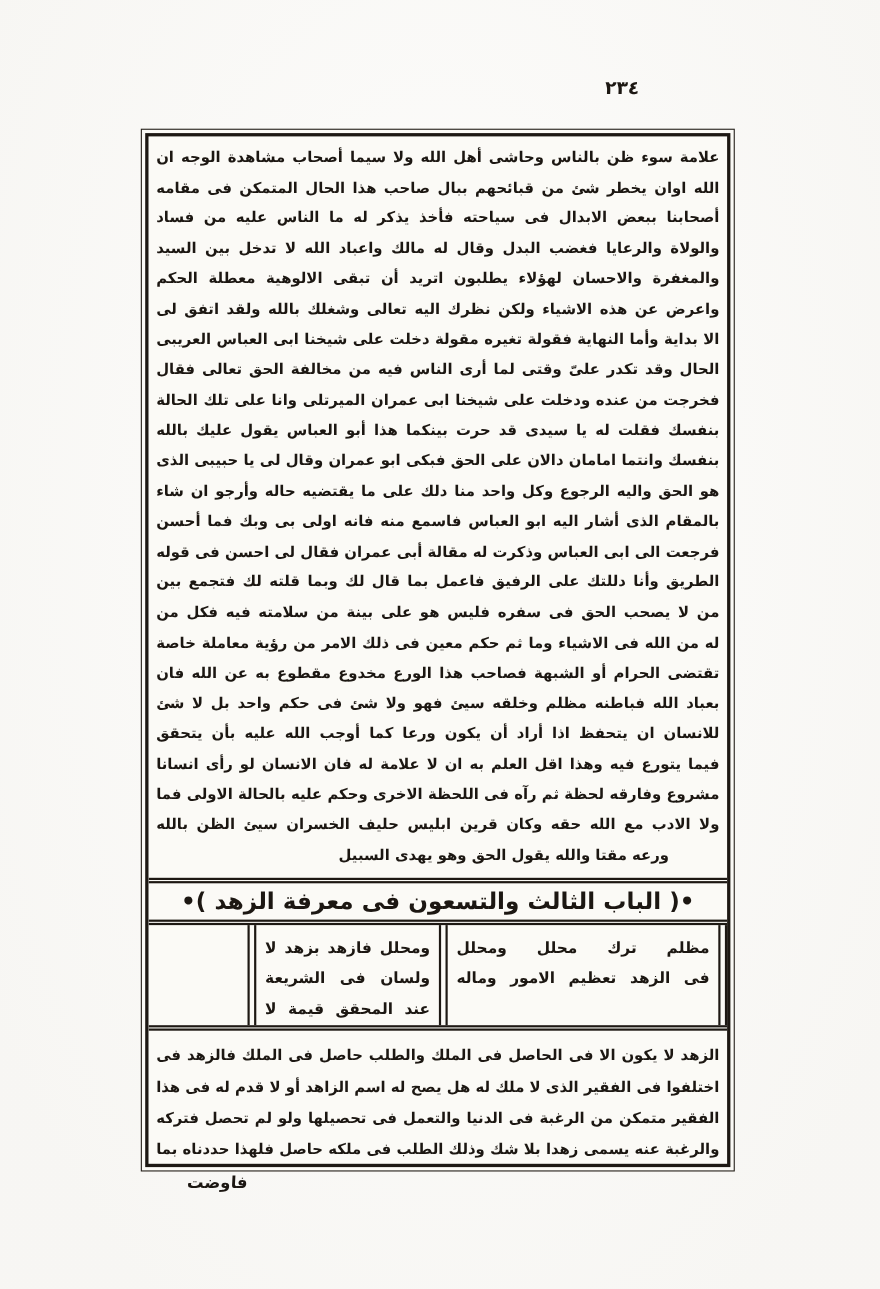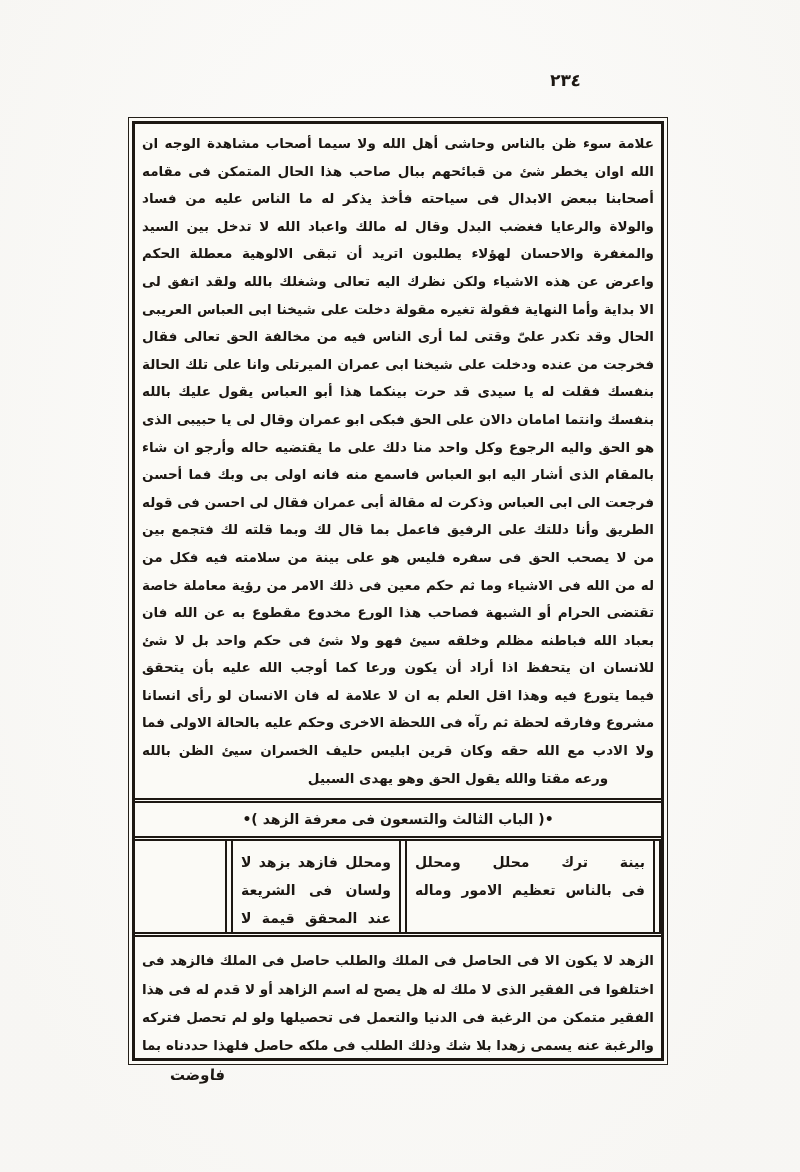--- a/index.html
+++ b/index.html
@@ -45,21 +45,21 @@
   .tline.last {
     text-align:center; text-align-last:center;
     margin-left:120px;
   }
   .heading-box {
     margin-top:6px;
     border-top:5px double #1d1813;
     border-bottom:5px double #1d1813;
     height:38px; line-height:33px;
     text-align:center;
-    font-size:14px; font-weight:700;
+    font-size:21px; font-weight:700;
   }
   .poem {
     display:flex; flex-direction:row;
     border-bottom:5px double #1d1813;
     height:99px; box-sizing:border-box;
     padding-top:5px;
   }
   .vbar {
     width:8px; box-sizing:border-box;
     border-right:2px solid #1d1813;
@@ -126,22 +126,22 @@
         <div class="tline last">ورعه مقتا والله يقول الحق وهو يهدى السبيل</div>
       </div>
 
       <div class="heading-box">
         <span>•( الباب الثالث والتسعون فى معرفة الزهد )•</span>
       </div>
 
       <div class="poem">
         <div class="vbar"></div>
         <div class="pcol first-hemistich">
-          <div class="pline">بينة ترك محلل ومحلل</div>
-          <div class="pline">فى بالناس تعظيم الامور وماله</div>
+          <div class="pline">مظلم ترك محلل ومحلل</div>
+          <div class="pline">فى الزهد تعظيم الامور وماله</div>
         </div>
         <div class="vbar"></div>
         <div class="pcol second-hemistich">
           <div class="pline">ومحلل فازهد بزهد لا تزهد</div>
           <div class="pline">ولسان فى الشريعة يعمد</div>
           <div class="pline">عند المحقق قيمة لا تجحد</div>
         </div>
         <div class="vbar"></div>
         <div class="poem-spacer"></div>
       </div>

